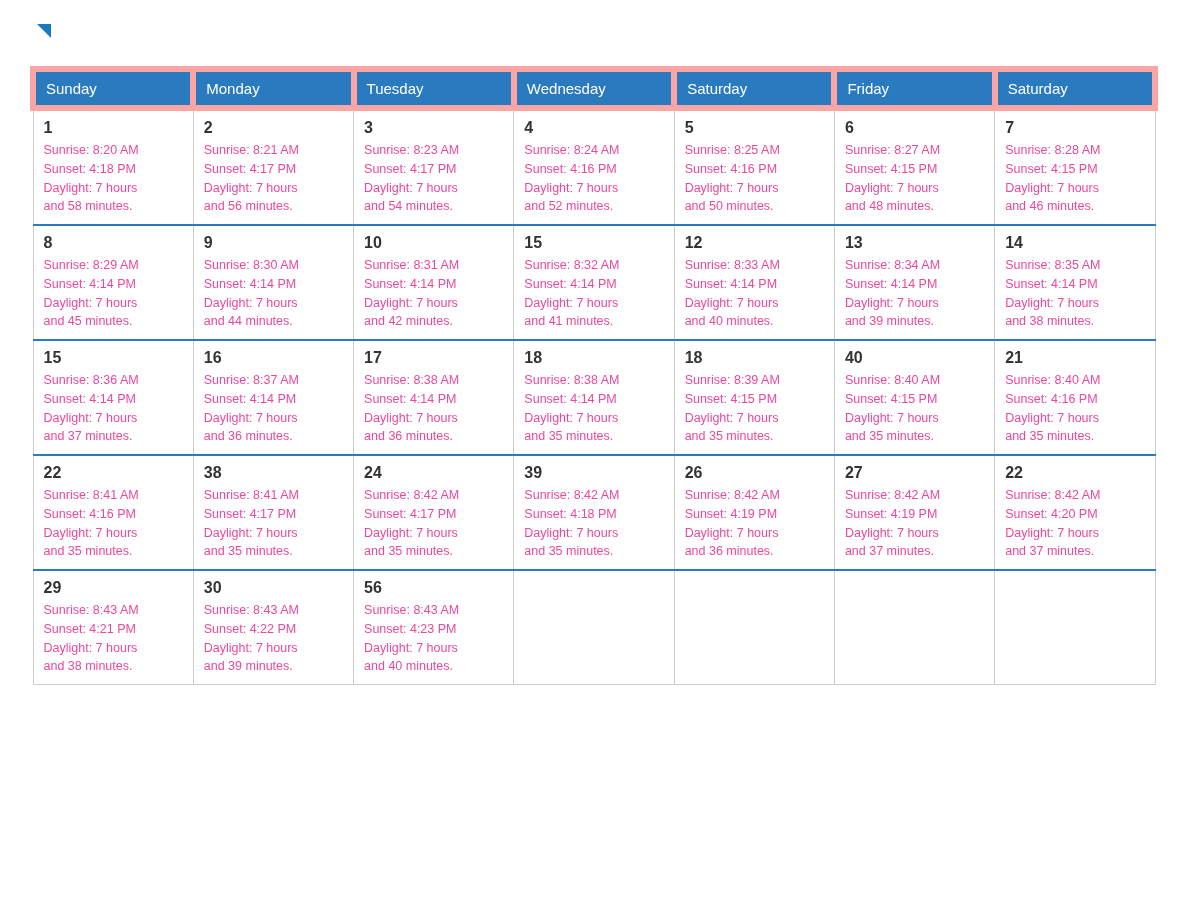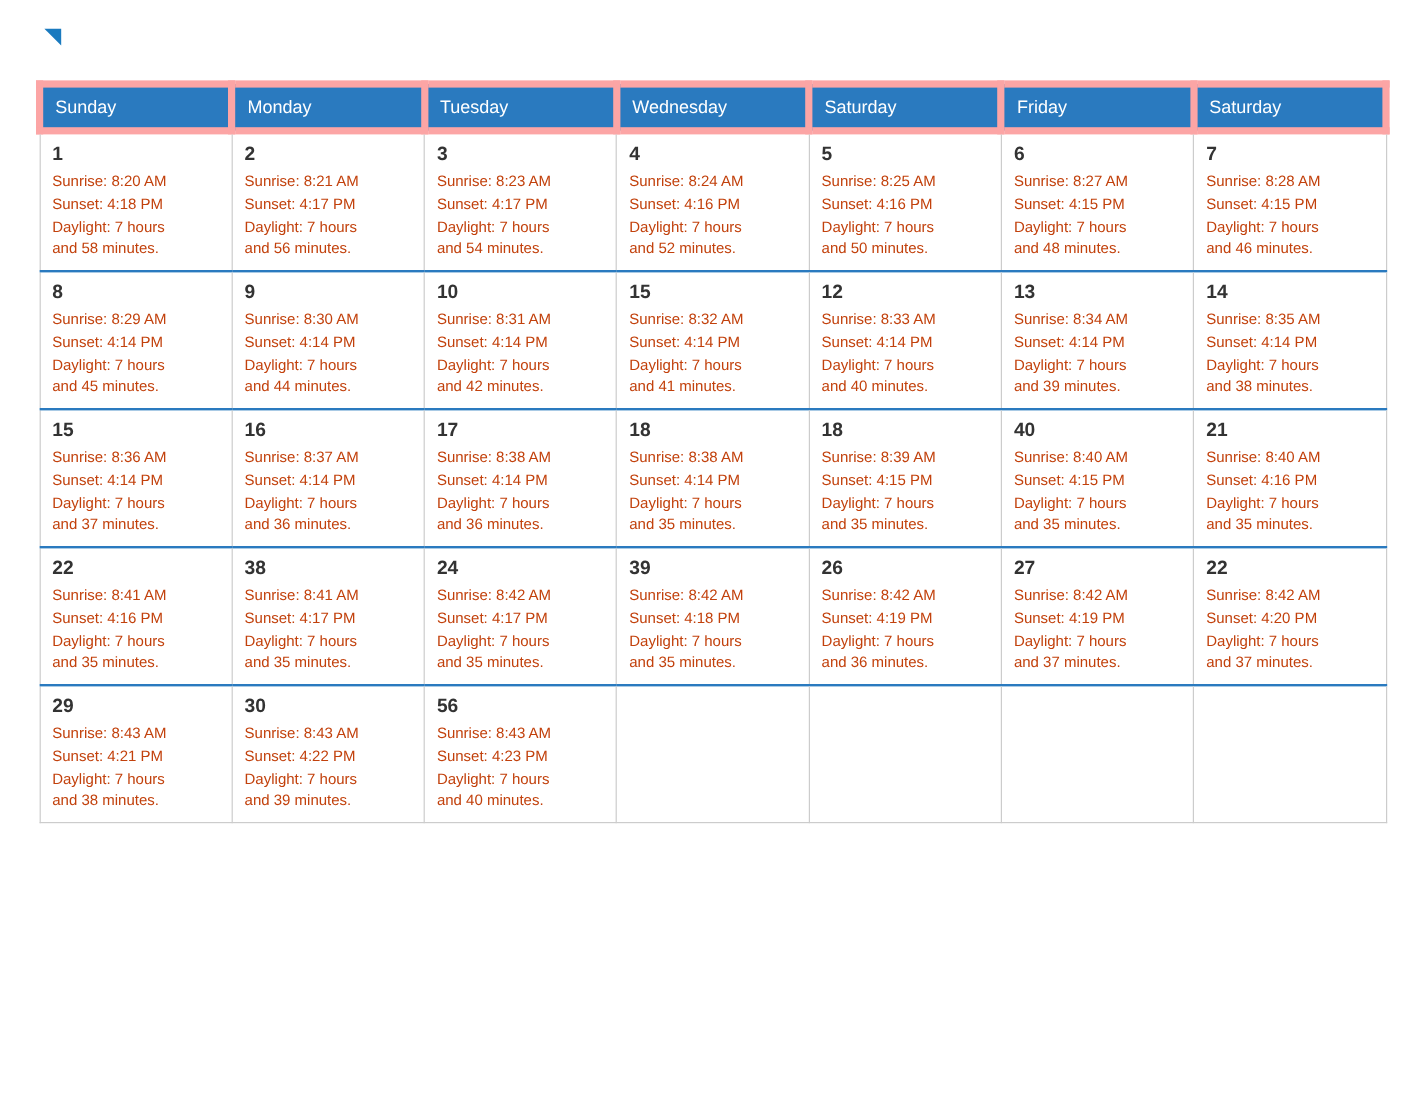--- a/index.html
+++ b/index.html
@@ -64,21 +64,21 @@
     }
     .day-number {
       font-size: 16px;
       font-weight: bold;
       color: #333;
       margin-bottom: 4px;
       display: block;
     }
     .day-info {
       font-size: 12.5px;
-      color: #c2410c;
+      color: #ec4899;
       line-height: 1.5;
     }
     .empty-cell {
       background: #fff;
     }
     .logo-row {
       display: flex;
       align-items: center;
     }
     .logo-text-general {

